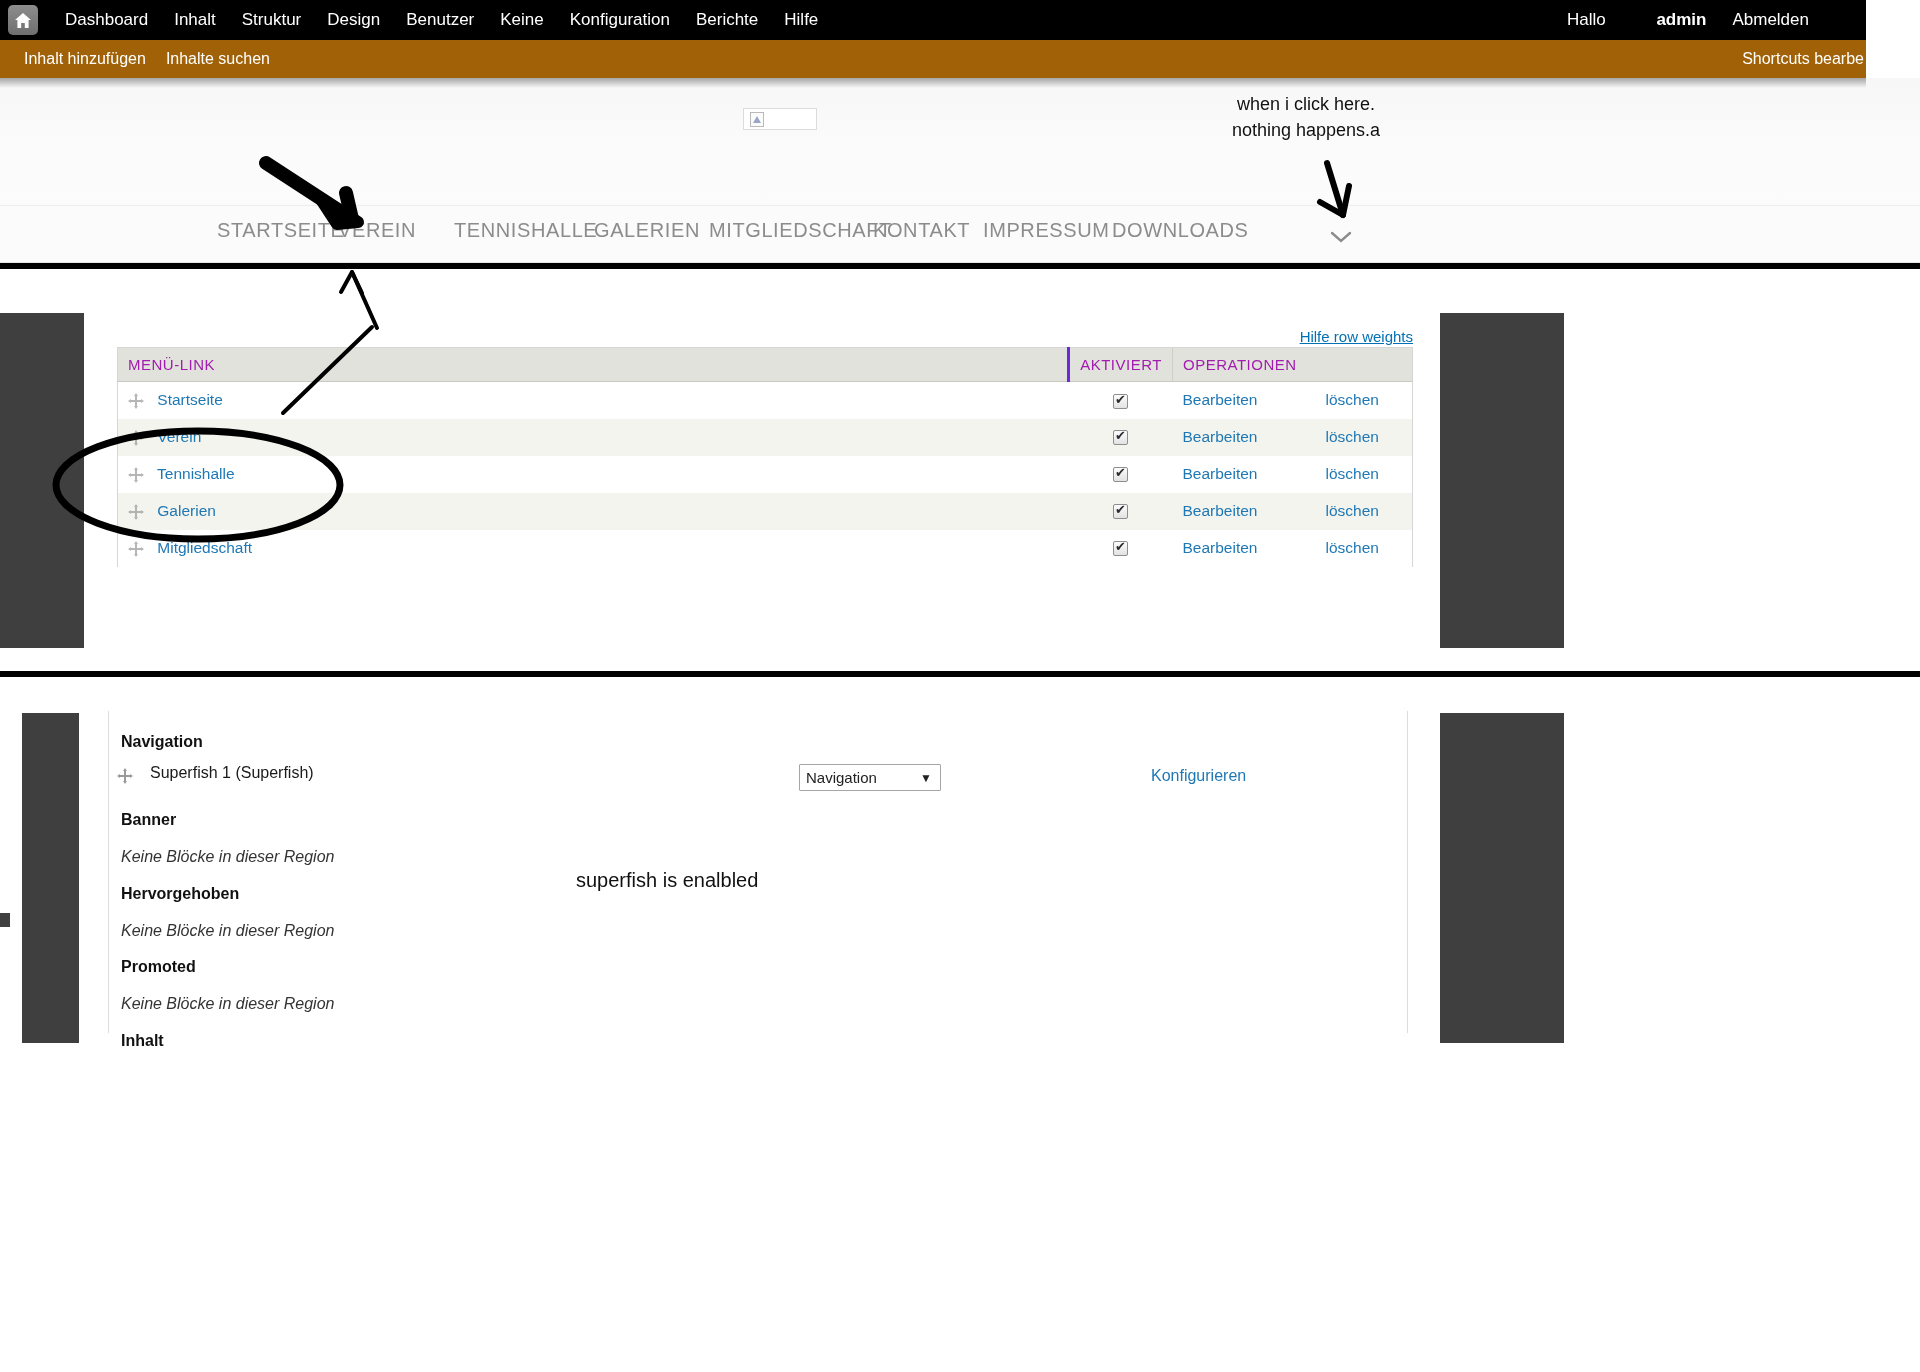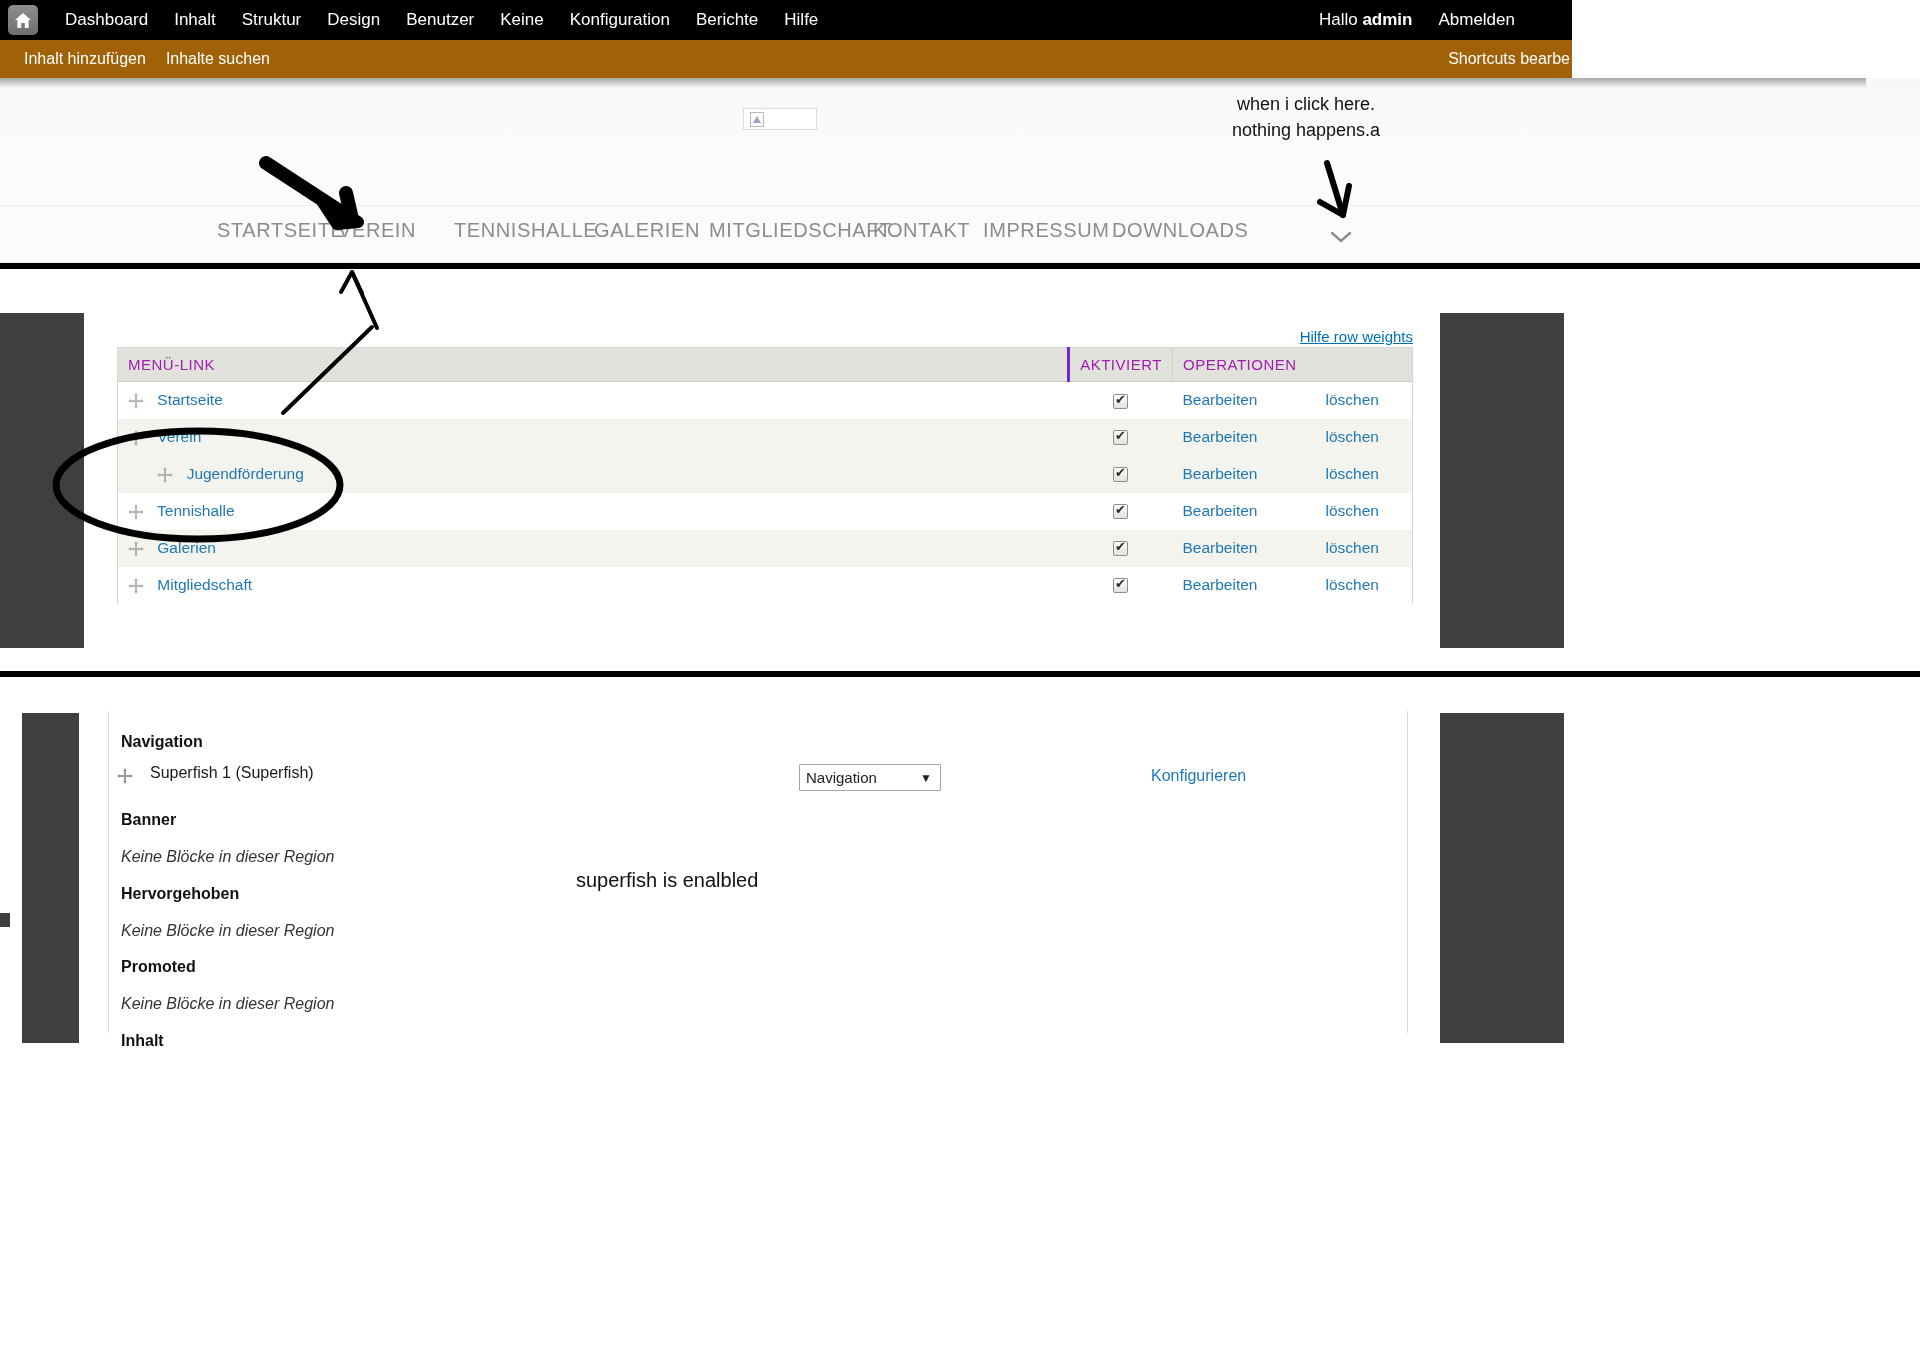--- a/index.html
+++ b/index.html
@@ -8,21 +8,21 @@
     width: 1920px; height: 1372px;
     background: #ffffff;
     font-family: "Liberation Sans", sans-serif;
     overflow: hidden;
   }
   .page { position: relative; width: 1920px; height: 1372px; background:#fff; }
 
   
   .admin-shell {
     position: absolute; top: 0; left: 0;
-    width: 1572px; height: 78px;
+    width: 1866px; height: 78px;
     overflow: hidden;
   }
   .admin-bar {
     height: 40px; background: #000;
     display: flex; align-items: center;
     color: #fff; font-size: 17px;
     padding-left: 8px;
     position: relative;
   }
   .home-btn {
@@ -31,21 +31,21 @@
     display: flex; align-items: center; justify-content: center;
     margin-right: 14px; flex: 0 0 auto;
   }
   .home-btn svg { display:block; }
   .admin-bar a {
     color: #fff; text-decoration: none;
     padding: 0 13px; white-space: nowrap; line-height: 40px;
   }
   .admin-right { position: absolute; right: 44px; top:0; display: flex; align-items:center; }
   .admin-right .greet { padding: 0 13px; line-height: 40px; white-space: nowrap;}
-  .admin-right .greet b { font-weight: bold; }
+  .admin-right .greet b { font-weight: bold; margin-left: 46px; }
   .admin-sub {
     height: 38px; background: #a16207;
     display: flex; align-items: center;
     color: #fff; font-size: 16px; padding-left: 14px;
     position: relative;
   }
   .admin-sub a { color:#fff; text-decoration:none; padding: 0 10px; white-space: nowrap;}
   .shortcuts { position: absolute; right: -8px; top: 0; line-height: 38px; white-space: nowrap; }
 
   
@@ -296,33 +296,20 @@
                 </svg></span>
             <a href="#" class="lnk">Verein</a>
           </td>
           <td class="c-akt"><span class="cbx"></span></td>
           <td class="ops-cell">
             <a href="#" class="lnk">Bearbeiten</a><a href="#" class="lnk">löschen</a>
           </td>
         </tr>
 
 
-        <tr class="even">
-          <td>
-            <span class="indent-1"></span>
-            <span class="drag"><svg width="16" height="16" viewBox="0 0 16 16">
-                  <path d="M8 0 L10 3 L9 3 L9 7 L13 7 L13 6 L16 8 L13 10 L13 9 L9 9 L9 13 L10 13 L8 16 L6 13 L7 13 L7 9 L3 9 L3 10 L0 8 L3 6 L3 7 L7 7 L7 3 L6 3 Z" fill="#8a8a8a"></path>
-                </svg></span>
-            <a href="#" class="lnk">Jugendförderung</a>
-          </td>
-          <td class="c-akt"><span class="cbx"></span></td>
-          <td class="ops-cell">
-            <a href="#" class="lnk">Bearbeiten</a><a href="#" class="lnk">löschen</a>
-          </td>
-        </tr>
 
         <tr class="odd">
           <td>
             <span class="drag"><svg width="16" height="16" viewBox="0 0 16 16">
                   <path d="M8 0 L10 3 L9 3 L9 7 L13 7 L13 6 L16 8 L13 10 L13 9 L9 9 L9 13 L10 13 L8 16 L6 13 L7 13 L7 9 L3 9 L3 10 L0 8 L3 6 L3 7 L7 7 L7 3 L6 3 Z" fill="#8a8a8a"></path>
                 </svg></span>
             <a href="#" class="lnk">Tennishalle</a>
           </td>
           <td class="c-akt"><span class="cbx"></span></td>
           <td class="ops-cell">

